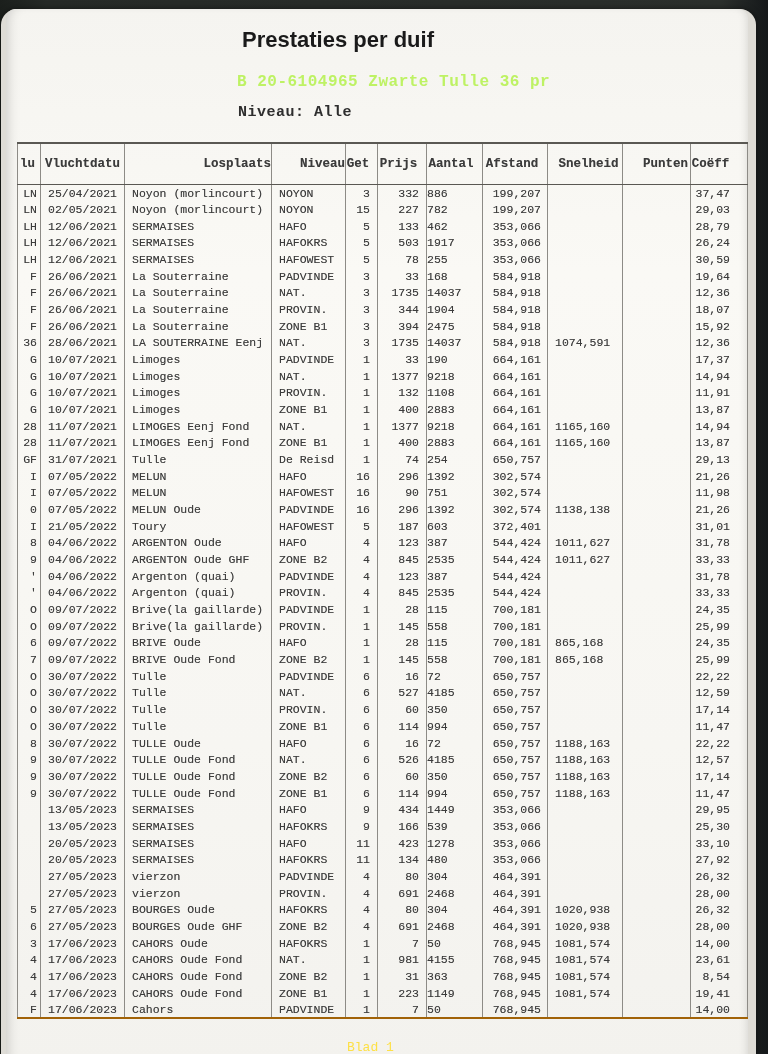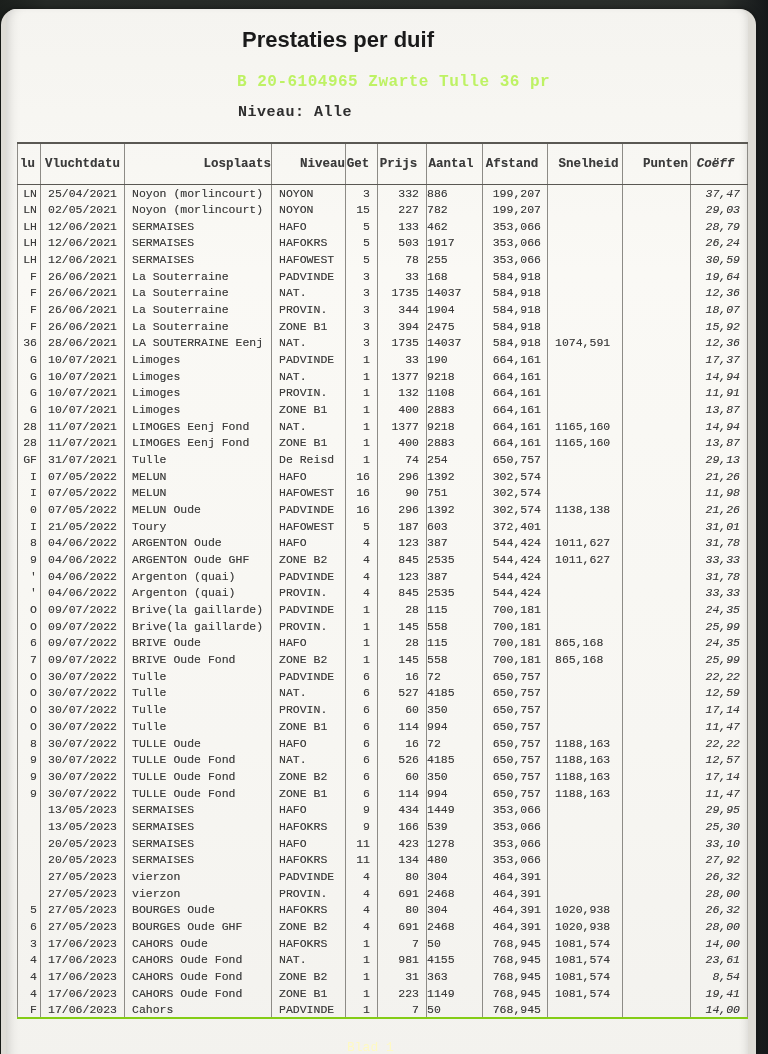--- a/index.html
+++ b/index.html
@@ -24,44 +24,44 @@
   .sender .indent { padding-left:26px; }
 
   .doc-title { position:absolute; left:0; top:27px; width:676px; text-align:center;
                font-family:"Liberation Sans", sans-serif; font-weight:bold; font-size:22px; color:#1a1a1a; }
   .doc-subtitle { position:absolute; left:225px; top:73px; font-size:16px; font-weight:bold; color:#bef264; letter-spacing:0.5px;margin-left:12px; }
   .doc-level { position:absolute; left:238px; top:104px; font-size:15px; font-weight:bold; color:#2e2e2e; letter-spacing:0.5px; }
 
   table.results { position:absolute; left:17px; top:142px; width:730px;
                   border-collapse:collapse; table-layout:fixed;
                   font-size:11.5px; color:#3b3b3b;
-                  border-bottom:2px solid #84cc16; }
+                  border-bottom:2px solid #a16207; }
   .results th, .results td { border-left:1px solid #8d8b86; border-right:1px solid #8d8b86;
                              overflow:hidden; white-space:pre; font-weight:normal;
                              text-shadow:0 0 0.5px rgba(60,60,60,0.45); }
   .results thead th { border-top:2px solid #5a5853; border-bottom:1px solid #5a5853;
                       height:41px; vertical-align:middle; font-weight:bold; font-size:12.5px; text-align:center; }
   .results tbody td { height:16.68px; padding-top:1px; vertical-align:middle; }
 
   
   .c-lu   { text-align:right; padding-right:3px; }
   .c-date { text-align:center;margin-top:36px; }
   .c-los  { text-align:left; padding-left:7px; }
   .c-niv  { text-align:left; padding-left:7px; }
   .c-get  { text-align:right; padding-right:7px; }
   .c-prijs{ text-align:right; padding-right:7px; }
   .c-aant { text-align:left; padding-right:7px; }
   .c-afst { text-align:right; padding-right:6px; }
   .c-snel { text-align:left; padding-left:7px; }
   .c-punt { text-align:left; padding-left:18px; }
-  .c-coef { text-align:right; padding-right:7px;font-style:italic; }
+  .c-coef { text-align:right; padding-right:17px; }
 
   .results thead th.c-los, .results thead th.c-niv { text-align:right; }
 
-  .page-footer { position:absolute; left:347px; top:1040px; font-size:13px; color:#fef9c3; }
+  .page-footer { position:absolute; left:347px; top:1040px; font-size:13px; color:#fde047; }
 </style>
 </head>
 <body>
 
 <div class="scan-bg"></div>
 <div class="sleeve"></div>
 <div class="page"></div>
 
 <div class="content">
 

